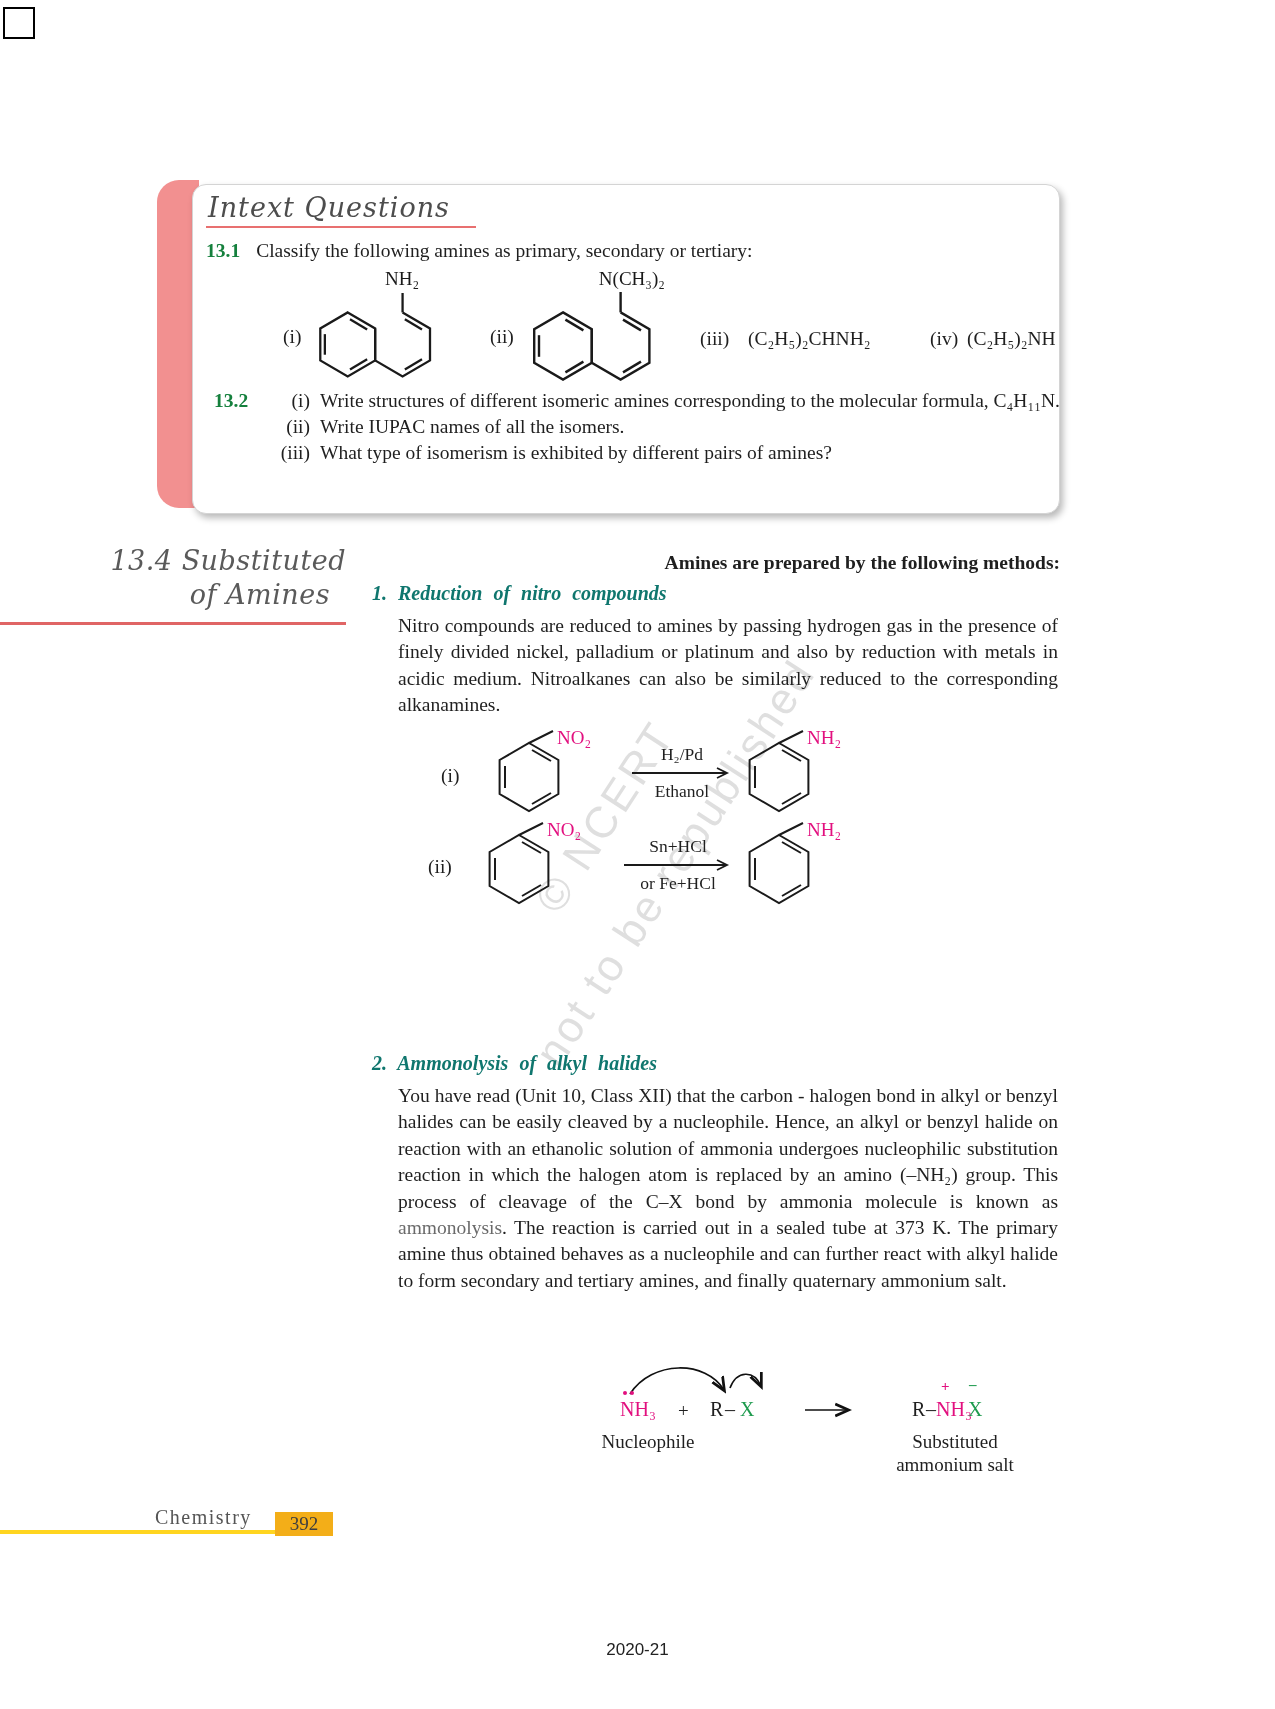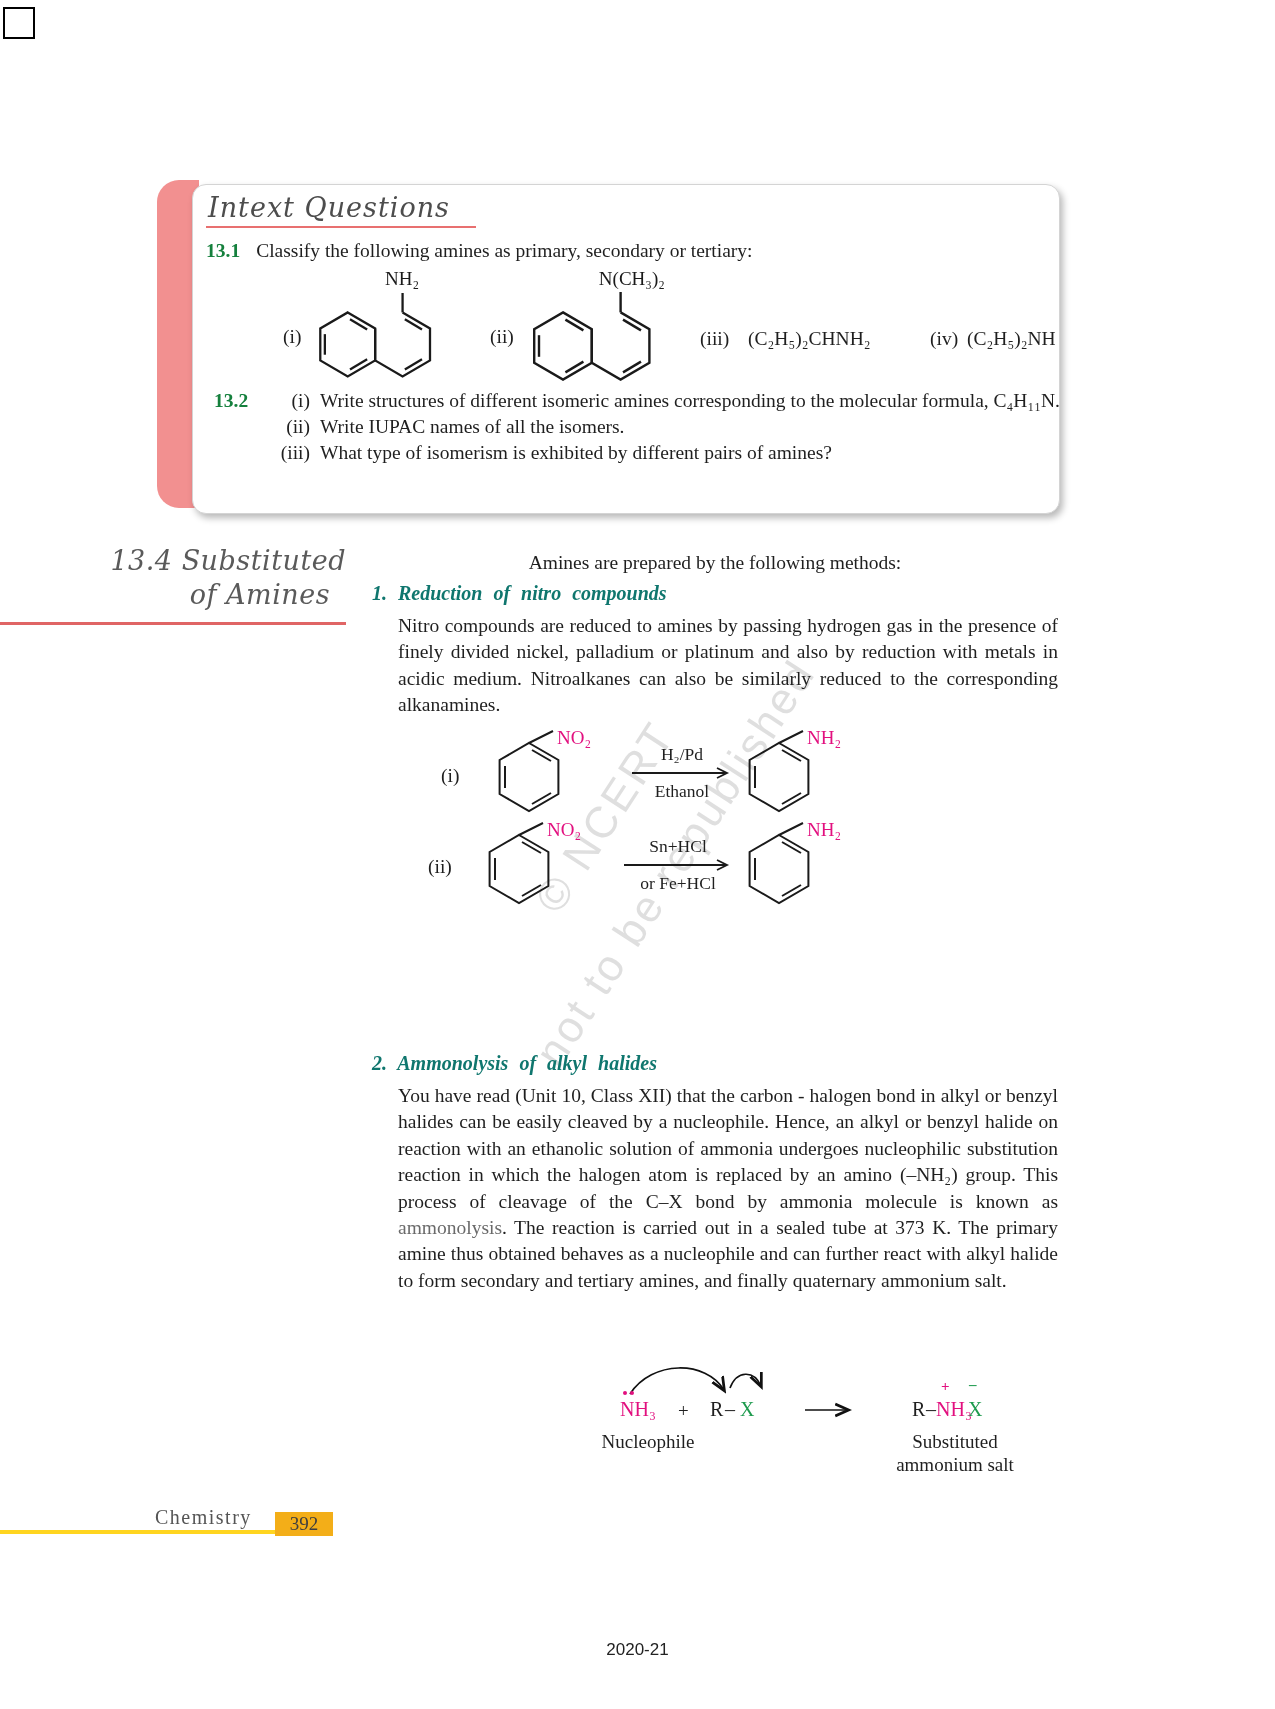--- a/index.html
+++ b/index.html
@@ -150,21 +150,21 @@
       <span>What type of isomerism is exhibited by different pairs of amines?</span>
     </div>
   </div>
 
   <div class="abs section-head">
     <span>13.4</span>
     <span>Substituted</span>
     <span class="l2">of Amines</span>
   </div>
 
-  <div class="abs body-text" style="left:370px;top:550px;width:690px;text-align:center;">Amines are prepared by the following methods:</div>
+  <div class="abs body-text" style="left:370px;top:550px;width:690px;text-align:right;font-weight:bold;">Amines are prepared by the following methods:</div>
 
   <div class="abs method-heading" style="left:372px;top:582px;">1. Reduction of nitro compounds</div>
 
   <div class="abs body-text" style="left:398px;top:613px;width:660px;">Nitro compounds are reduced to amines by passing hydrogen gas in the presence of finely divided nickel, palladium or platinum and also by reduction with metals in acidic medium. Nitroalkanes can also be similarly reduced to the corresponding alkanamines.</div>
 
   <span class="abs rxn-label" style="left:441px;top:765px;">(i)</span>
   <div class="ring-wrap" style="left:489px;top:725px;">
     <svg width="96" height="96" viewBox="0 0 96 96">
       <g fill="none" stroke="#1a1a1a" stroke-width="2">
         <path d="M40,18 L69.4,35 L69.4,69 L40,86 L10.6,69 L10.6,35 Z"></path>

